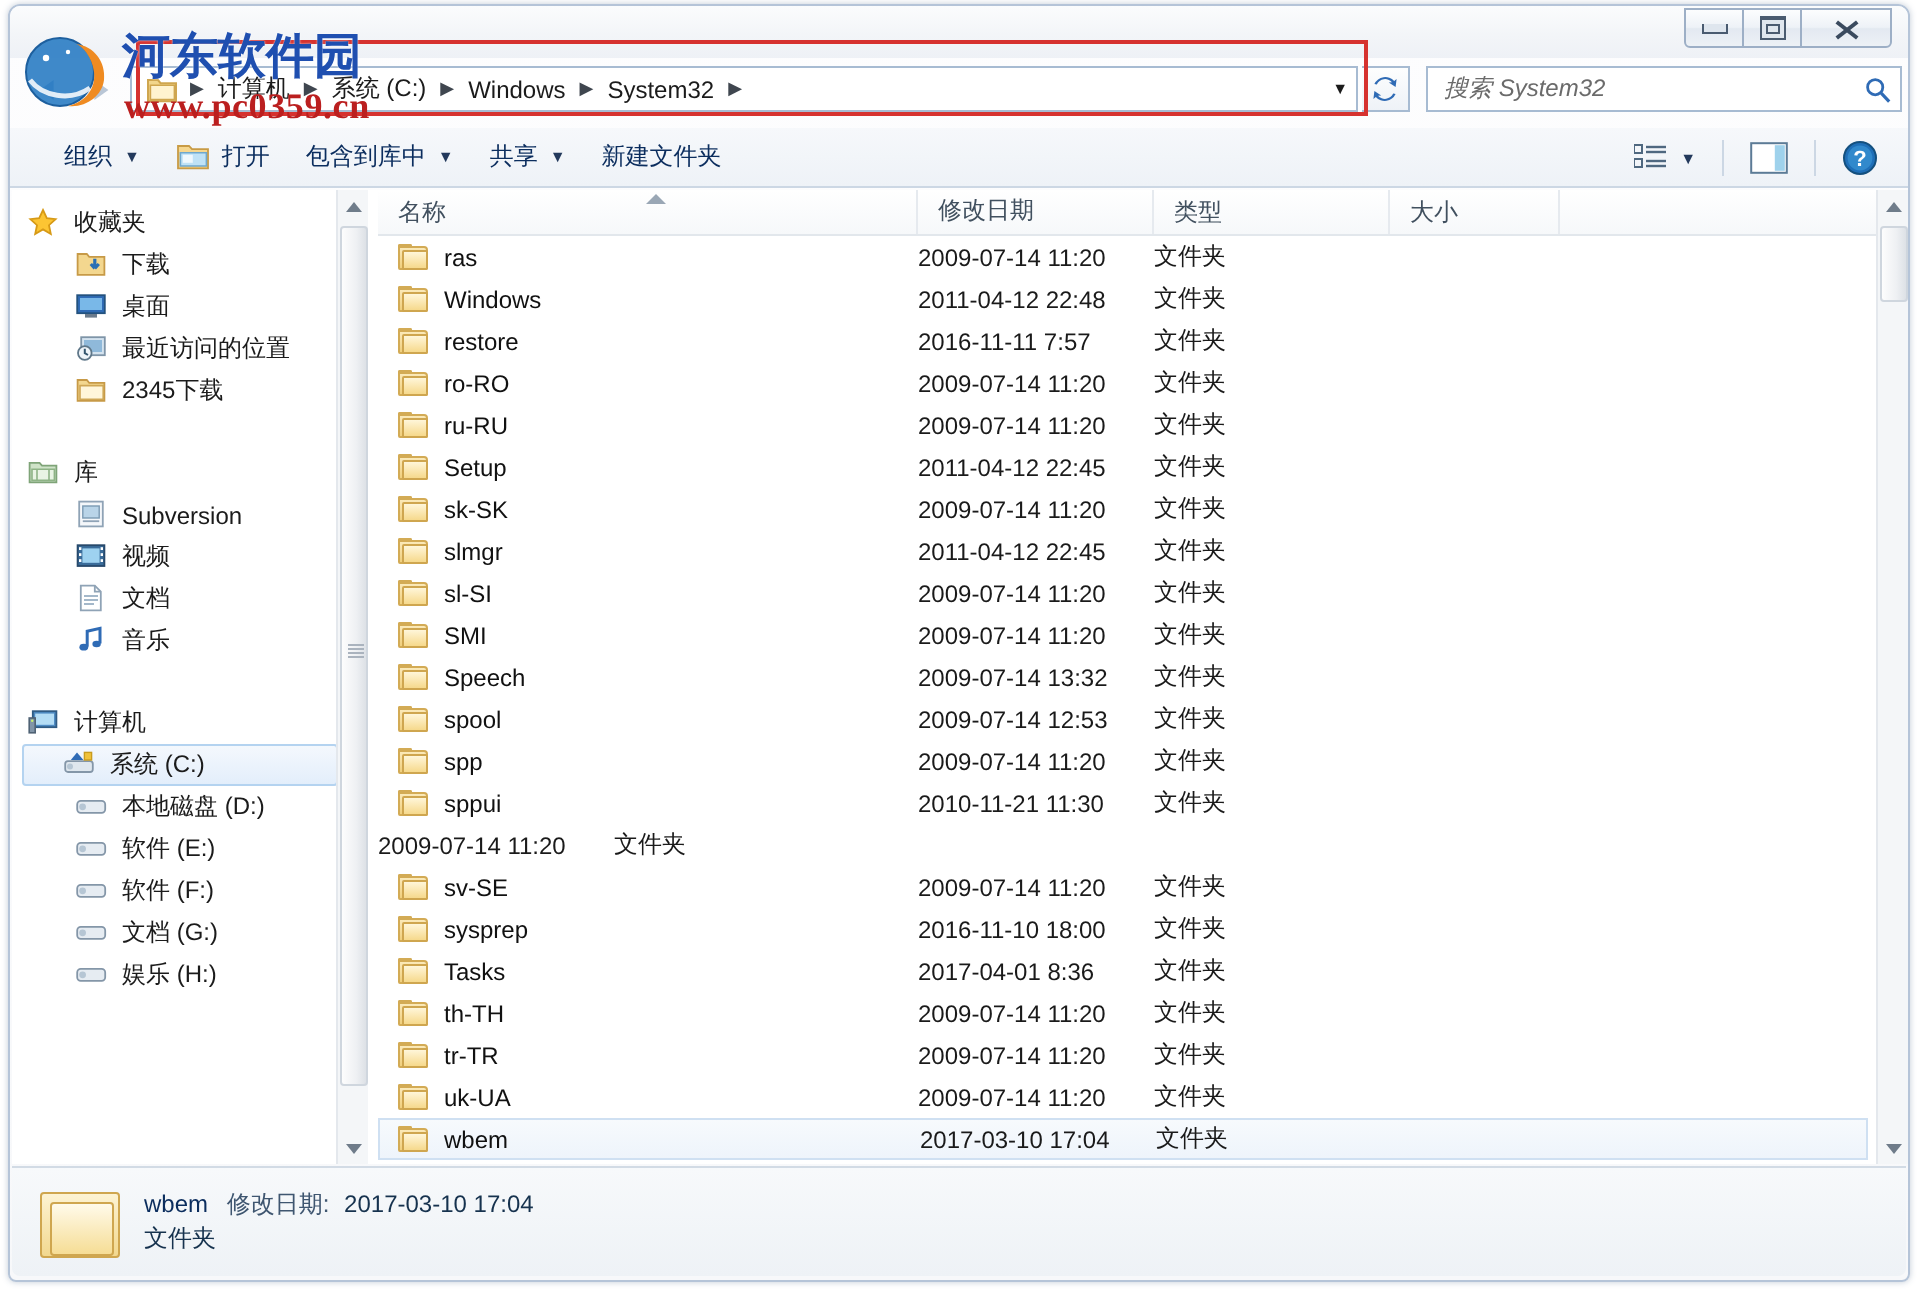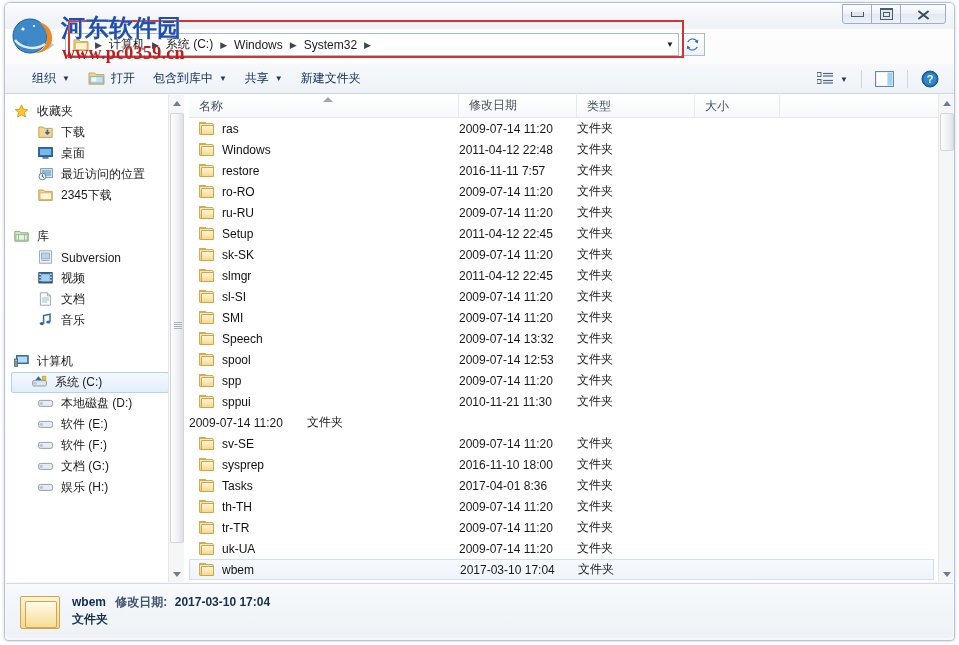--- a/index.html
+++ b/index.html
@@ -503,21 +503,21 @@
     border:1px solid #cfa64f;
     border-radius:2px;
   }
   .status-ico .f {
     position:absolute; left:7px; top:8px;
     width:30px;height:25px;
     background: linear-gradient(to bottom,#fffaea,#f6dd95);
     border:1px solid #cfa64f;
     border-radius:2px;
   }
-  .status-lines { line-height: 17px; font-weight: bold; }
+  .status-lines { line-height: 17px; }
   .st-line1 { font-size: 12px; color: #16324e; }
   .st-line1 .st-name { color: #0b2d5e; }
   .st-line1 .st-label { color: #3f5670; margin-left: 6px; }
   .st-line1 .st-val { color: #16324e; margin-left: 4px; }
   .st-line2 { font-size: 12px; color: #16324e; }
 
   
   svg { display: block; }
 </style>
 </head>
@@ -570,20 +570,27 @@
       <span class="crumb-drop">▼</span>
     </div>
 
     <div class="refresh-btn">
       <svg width="15" height="15" viewBox="0 0 15 15">
         <path d="M3.4 5.2a4.6 4.6 0 0 1 7.6-1.1l-1.6.1 3.4 2.3.5-4-1.2 1A6 6 0 0 0 2.2 5z" fill="#2f6bb5"></path>
         <path d="M11.6 9.8a4.6 4.6 0 0 1-7.6 1.1l1.6-.1L2.2 8.5l-.5 4 1.2-1A6 6 0 0 0 12.8 10z" fill="#2f6bb5"></path>
       </svg>
     </div>
 
+    <div class="search-box">
+      <span class="search-placeholder">搜索 System32</span>
+      <svg width="14" height="14" viewBox="0 0 14 14">
+        <circle cx="5.6" cy="5.6" r="3.8" fill="none" stroke="#2f6bb5" stroke-width="1.4"></circle>
+        <line x1="8.6" y1="8.6" x2="12.6" y2="12.8" stroke="#2f6bb5" stroke-width="1.6"></line>
+      </svg>
+    </div>
   </div>
 
   <div class="red-rect"></div>
 
   <div class="watermark">
     <div class="wm-logo">
       <svg width="50" height="50" viewBox="0 0 50 50">
         <circle cx="21" cy="24" r="17" fill="#2f7fc4" opacity=".92"></circle>
         <circle cx="21" cy="24" r="17" fill="none" stroke="#1d5f9e" stroke-width="1"></circle>
         <path d="M6 28c6 8 20 11 30 4" fill="none" stroke="#ffffff" stroke-width="2.5" opacity=".85"></path>

